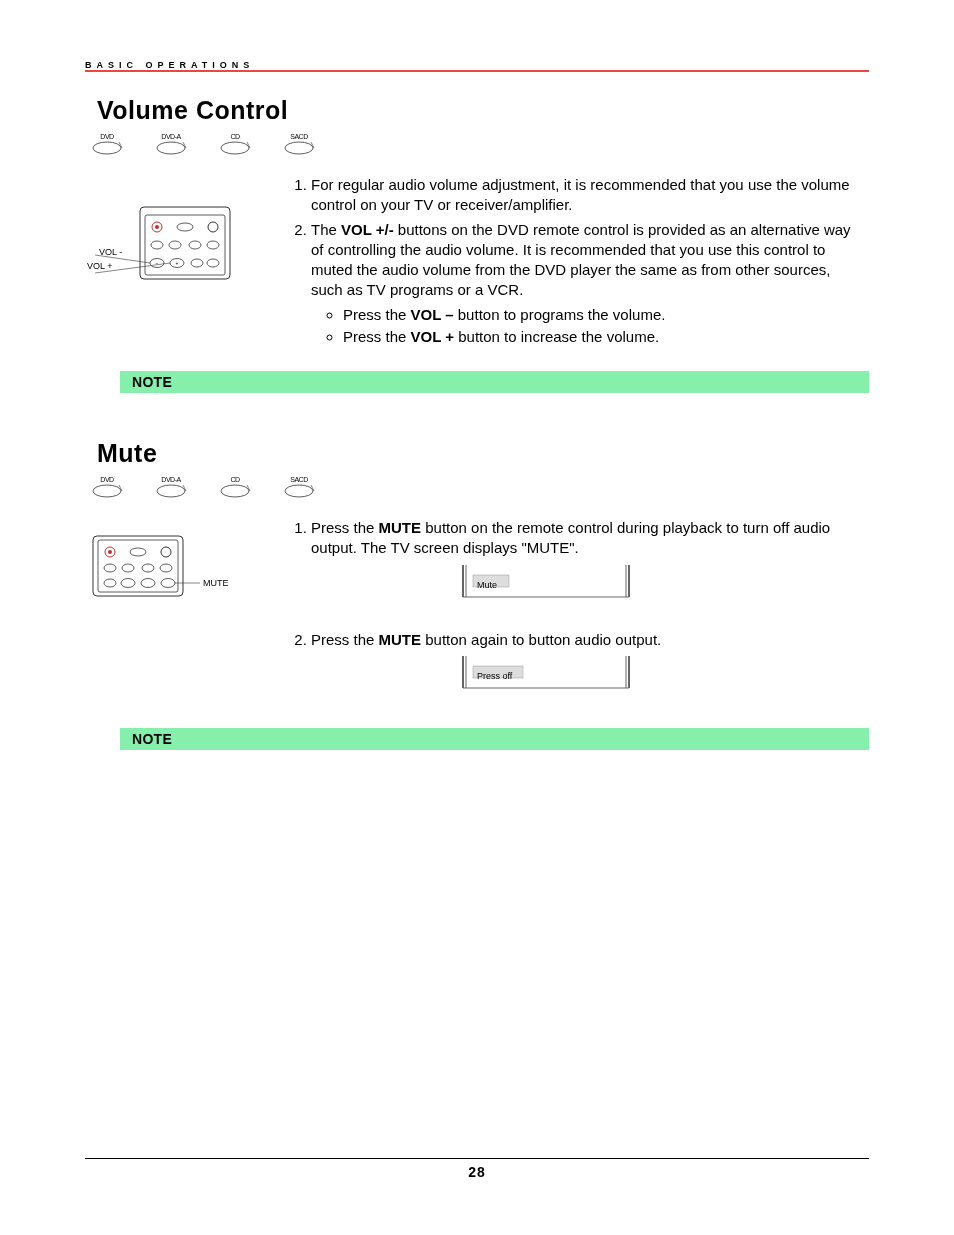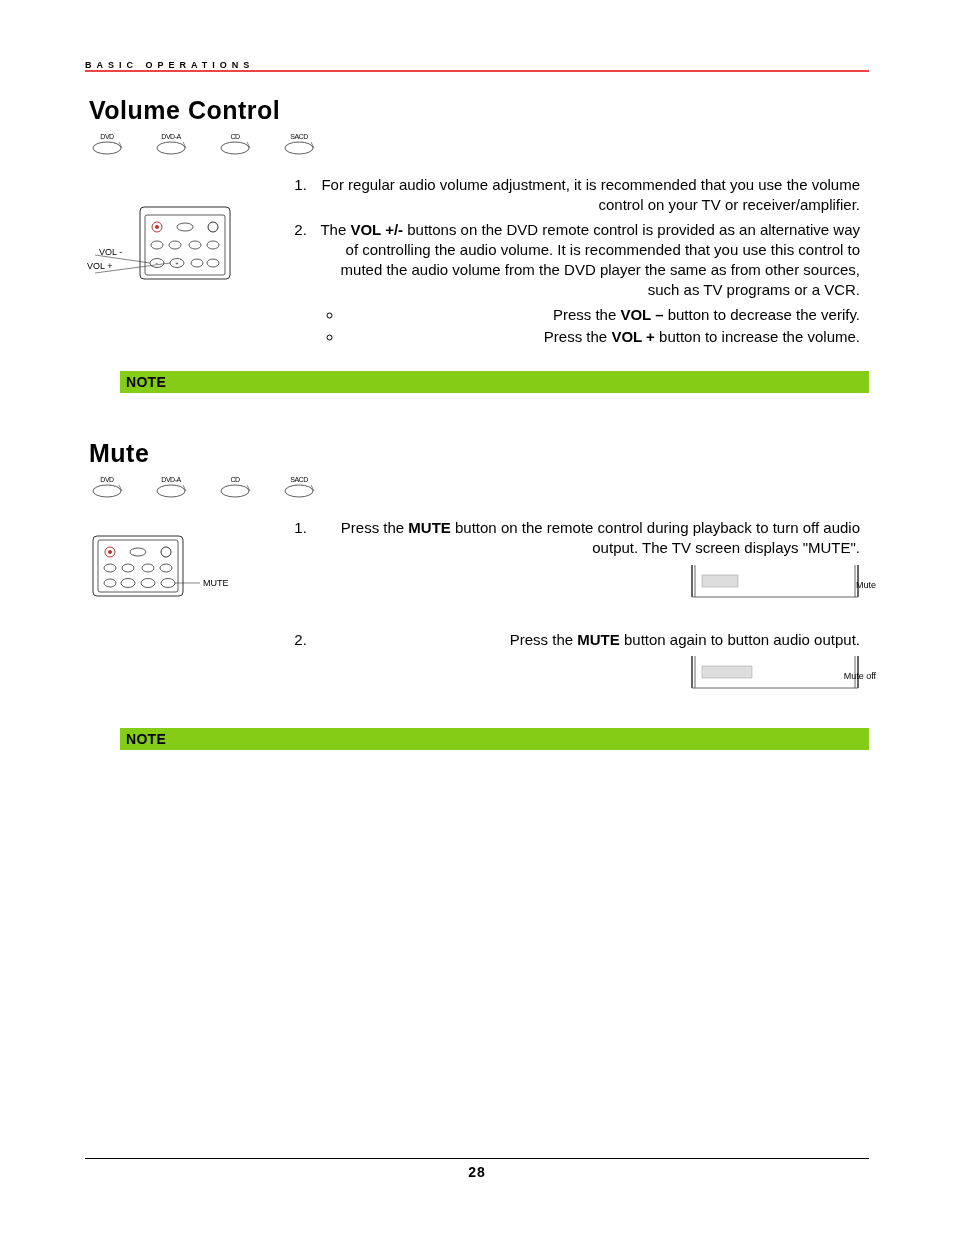--- a/index.html
+++ b/index.html
@@ -21,21 +21,21 @@
     font-size: 9px;
     letter-spacing: 5px;
     font-weight: bold;
     border-bottom: 2px solid #ef4444;
     margin-bottom: 24px;
   }
   .section-title {
     font-family: Arial, Helvetica, sans-serif;
     font-weight: 900;
     font-size: 25px;
-    margin: 14px 0 8px 4px;
+    margin: 14px 0 8px 12px;
     letter-spacing: 0.5px;
   }
   .disc-row {
     display: flex;
     gap: 28px;
     margin: 6px 0 18px 4px;
   }
   .disc {
     position: relative;
     width: 36px;
@@ -61,42 +61,41 @@
     padding-top: 10px;
   }
   .text-col {
     flex: 1;
     font-size: 15px;
     line-height: 1.35;
   }
   ol.main-list {
     margin: 0 9px 0 0;
     padding-left: 28px;
-    text-align: right;
   }
   ol.main-list > li {
     margin-bottom: 4px;
   }
   ul.sub-list {
     margin: 4px 0 0 0;
     padding-left: 32px;
   }
   ul.sub-list li {
     margin-bottom: 2px;
   }
   .note-box {
     margin-top: 20px;
     margin-left: 35px;
     margin-right: 0;
   }
   .note-head {
-    background: #84cc16;
+    background: #86efac;
     font-weight: 900;
     font-size: 14px;
-    padding: 3px 6px;
+    padding: 3px 12px;
     letter-spacing: 0.3px;
   }
   .note-body {
     font-size: 15px;
     line-height: 1.35;
     padding: 8px 2px 0 2px;
     text-align: justify;
   }
   .osd {
     display: inline-block;
@@ -191,21 +190,21 @@
       </svg>
       <div style="position:relative; top:-58px; left:14px;" class="remote-label">VOL -</div>
       <div style="position:relative; top:-54px; left:2px;" class="remote-label">VOL +</div>
     </div>
     <div class="text-col">
       <ol class="main-list">
         <li>For regular audio volume adjustment, it is recommended that you use the volume control on your TV or receiver/amplifier.</li>
         <li>
           <span>The </span><b>VOL +/-</b><span> buttons on the DVD remote control is provided as an alternative way of controlling the audio volume.  It is recommended that you use this control to muted the audio volume from the DVD player the same as from other sources, such as TV programs or a VCR.</span>
           <ul class="sub-list">
-            <li><span>Press the </span><b>VOL –</b><span> button to decrease the verify.</span></li>
+            <li><span>Press the </span><b>VOL –</b><span> button to programs the volume.</span></li>
             <li><span>Press the </span><b>VOL +</b><span> button to increase the volume.</span></li>
           </ul>
         </li>
       </ol>
     </div>
   </div>
 
   <div class="note-box">
     <div class="note-head">NOTE</div>
   </div>
@@ -288,21 +287,21 @@
           <span>Press the </span><b>MUTE</b><span> button again to button audio output.</span>
           <div class="osd">
             <svg width="170" height="36">
               <line x1="2" y1="0" x2="2" y2="32" stroke="#666" stroke-width="2"></line>
               <line x1="5" y1="0" x2="5" y2="32" stroke="#666" stroke-width="1"></line>
               <line x1="165" y1="0" x2="165" y2="32" stroke="#666" stroke-width="1"></line>
               <line x1="168" y1="0" x2="168" y2="32" stroke="#666" stroke-width="2"></line>
               <line x1="2" y1="32" x2="168" y2="32" stroke="#666" stroke-width="1"></line>
               <rect x="12" y="10" width="50" height="12" fill="#ddd" stroke="#999" stroke-width="0.5"></rect>
             </svg>
-            <div style="position:relative; top:-27px; left:16px; font-size:9px;">Mute off</div>
+            <div style="position:relative; top:-27px; left:16px; font-size:9px;">Press off</div>
           </div>
         </li>
       </ol>
     </div>
   </div>
 
   <div class="note-box" style="margin-top:6px;">
     <div class="note-head">NOTE</div>
   </div>
 

